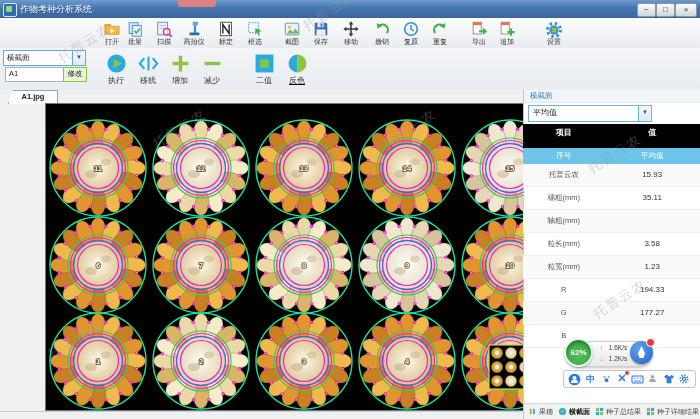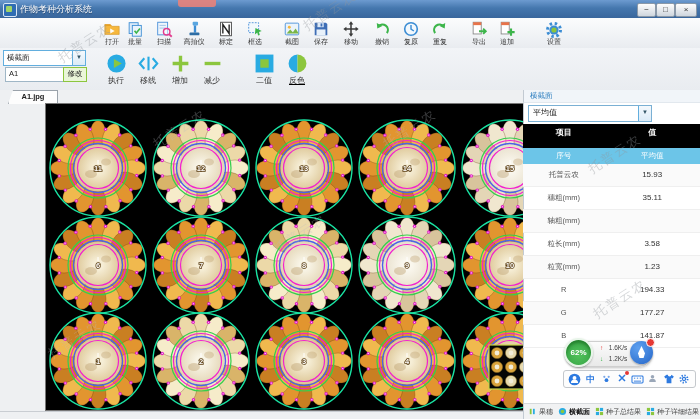--- a/index.html
+++ b/index.html
@@ -1741,21 +1741,20 @@
       <div class="trow drow">
         <div class="c1">R</div>
         <div class="c2">194.33</div>
       </div>
       <div class="trow drow">
         <div class="c1">G</div>
         <div class="c2">177.27</div>
       </div>
       <div class="trow drow">
         <div class="c1">B</div>
-        <div class="c2">141.87</div>
       </div>
     </div>
 </div>
 
 <div id="speed-pill" class="abs"></div>
 <div id="progress-circle" class="abs">62%</div>
 <div class="speedrow abs" style="top:342px">
   <span class="arrow" style="color:#e53935">↑</span>
   <span>1.6K/s</span>
 </div>

